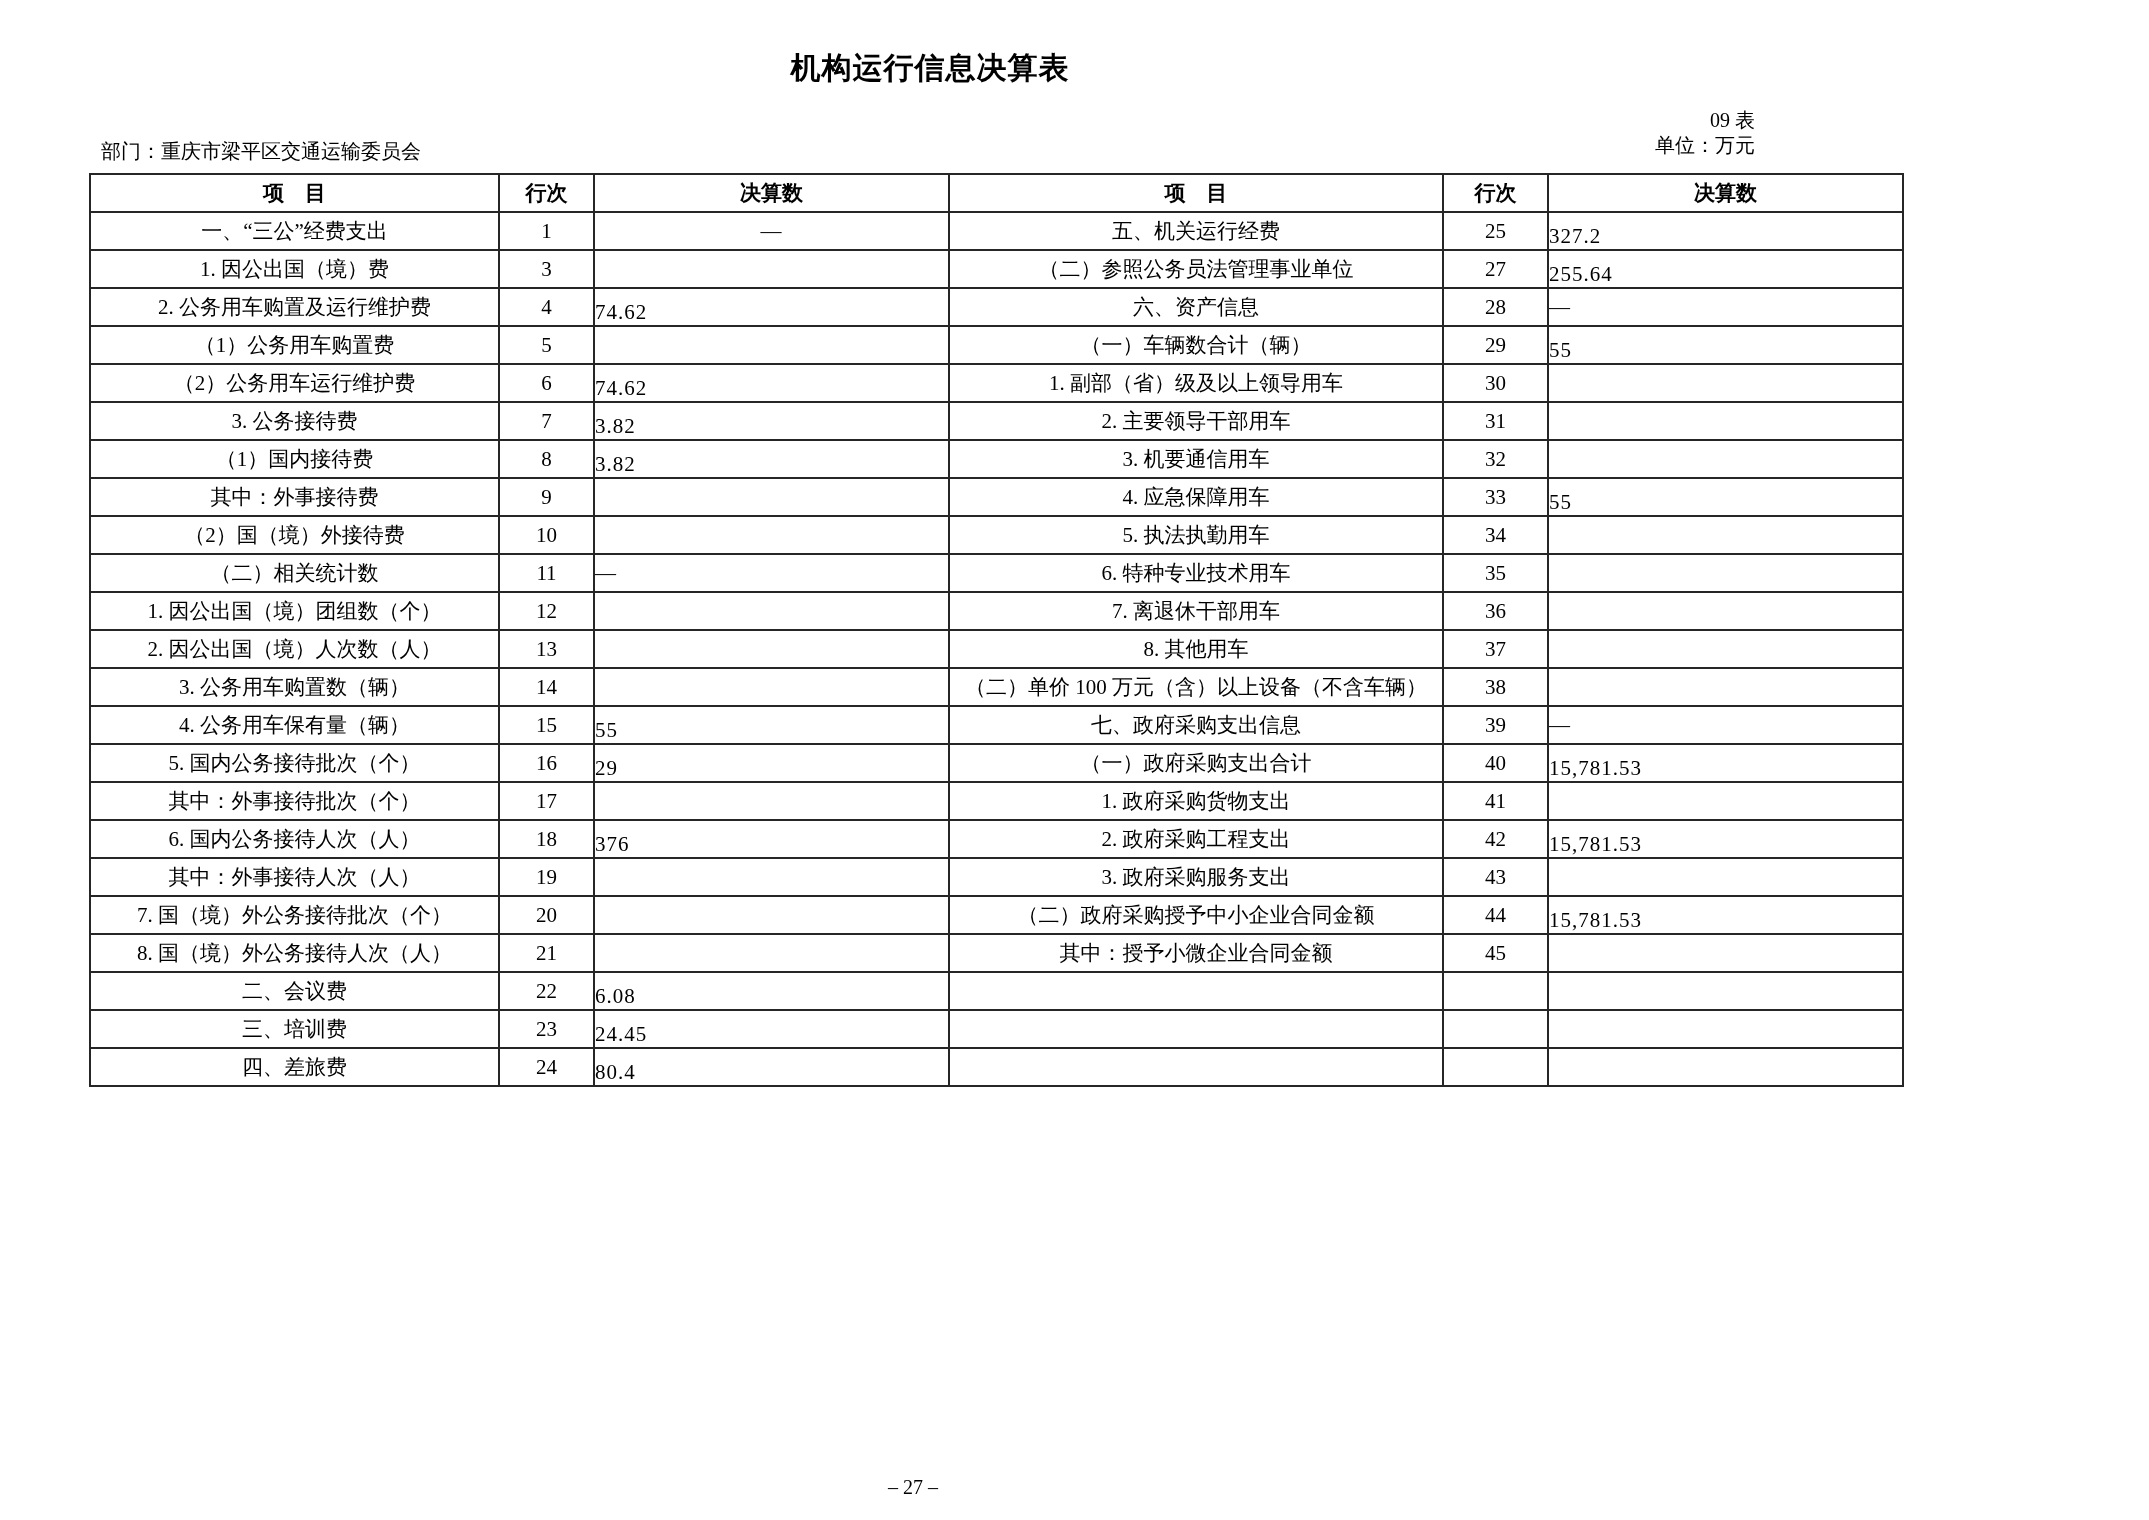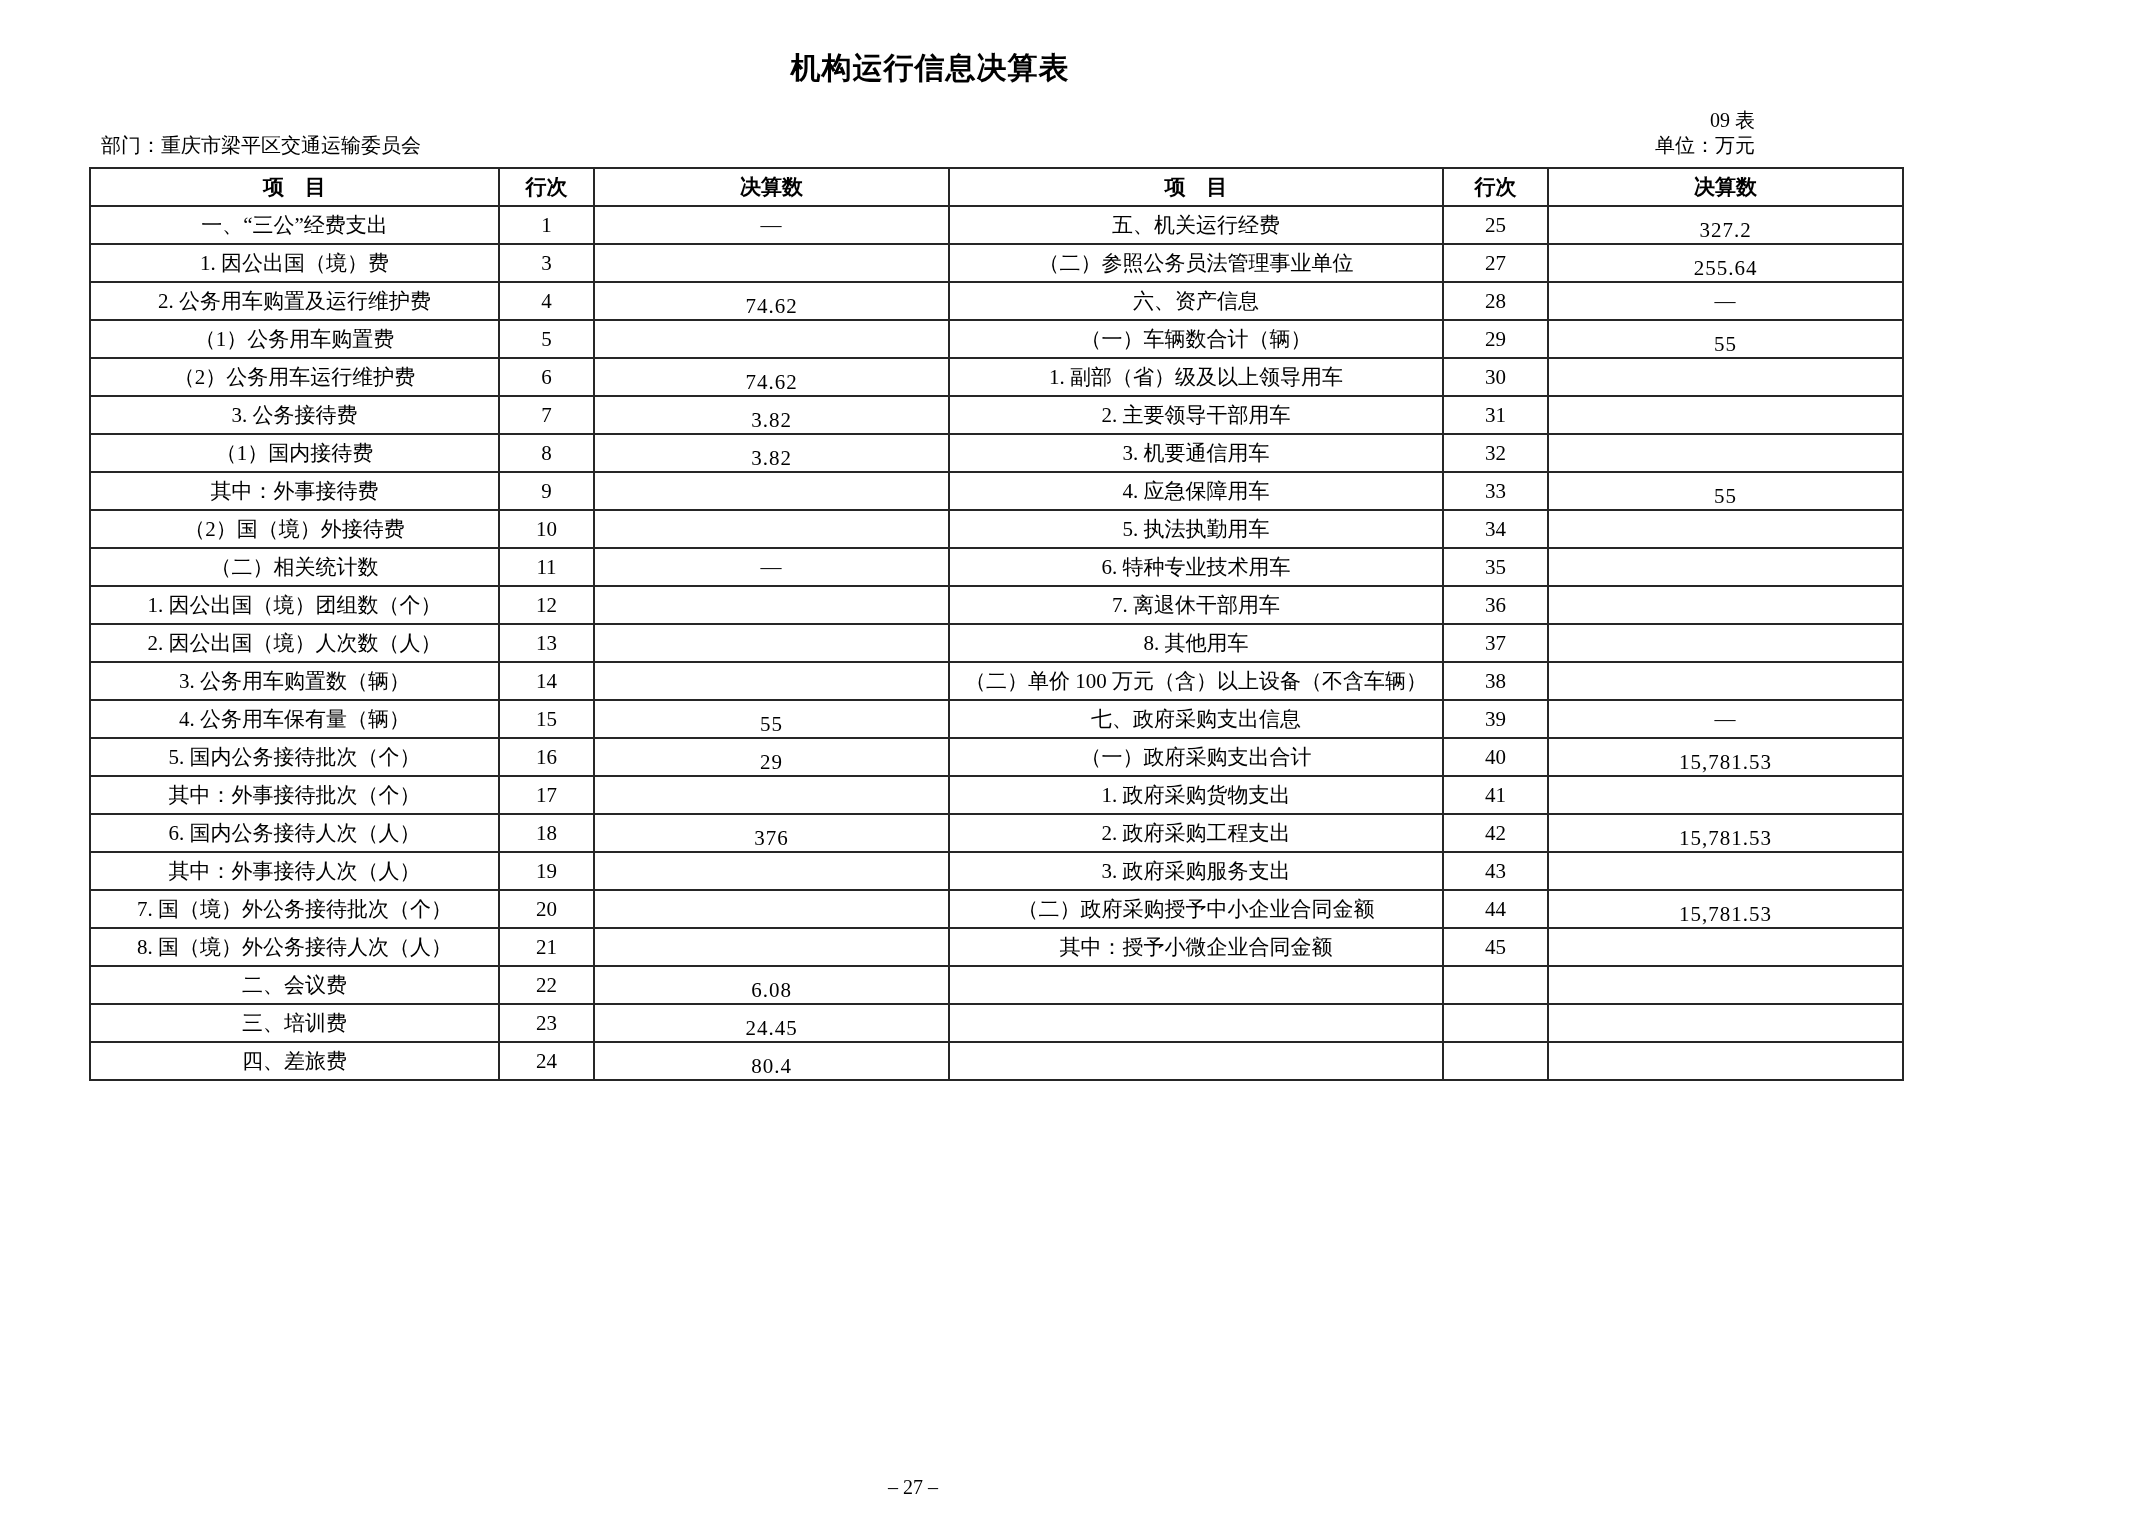--- a/index.html
+++ b/index.html
@@ -36,21 +36,21 @@
     text-align: right;
     padding-right: 16px;
   }
   .meta-line2 {
     font-size: 20px;
     line-height: 26px;
     display: flex;
     justify-content: space-between;
     padding-right: 16px;
   }
-  .meta-line2 .dept { padding-left: 12px; }
+  .meta-line2 .dept { padding-left: 12px; margin-top: 6px; }
   table.accounts {
     margin-top: 9px;
     width: 1813px;
     border-collapse: collapse;
     table-layout: fixed;
   }
   table.accounts th, table.accounts td {
     border: 2px solid #262626;
     font-size: 21px;
     padding: 0;
@@ -60,21 +60,21 @@
   table.accounts tr { height: 38px; }
   table.accounts th {
     font-weight: bold;
     text-align: center;
     vertical-align: middle;
     border-radius: 16px;
   }
   td.lbl { text-align: center; vertical-align: middle; }
   td.ln  { text-align: center; vertical-align: middle; }
   td.val {
-    text-align: center;
+    text-align: left;
     vertical-align: bottom;
     padding: 0 10px 5px 0;
     letter-spacing: 1px;
   }
   td.val.dash { vertical-align: middle; padding-bottom: 0; }
   td.val.va-c { text-align: center; padding-right: 0; }
   .i0 { padding-left: 12px; }
   .i1 { padding-left: 40px; }
   .i2 { padding-left: 66px; }
   .i3 { padding-left: 84px; }

